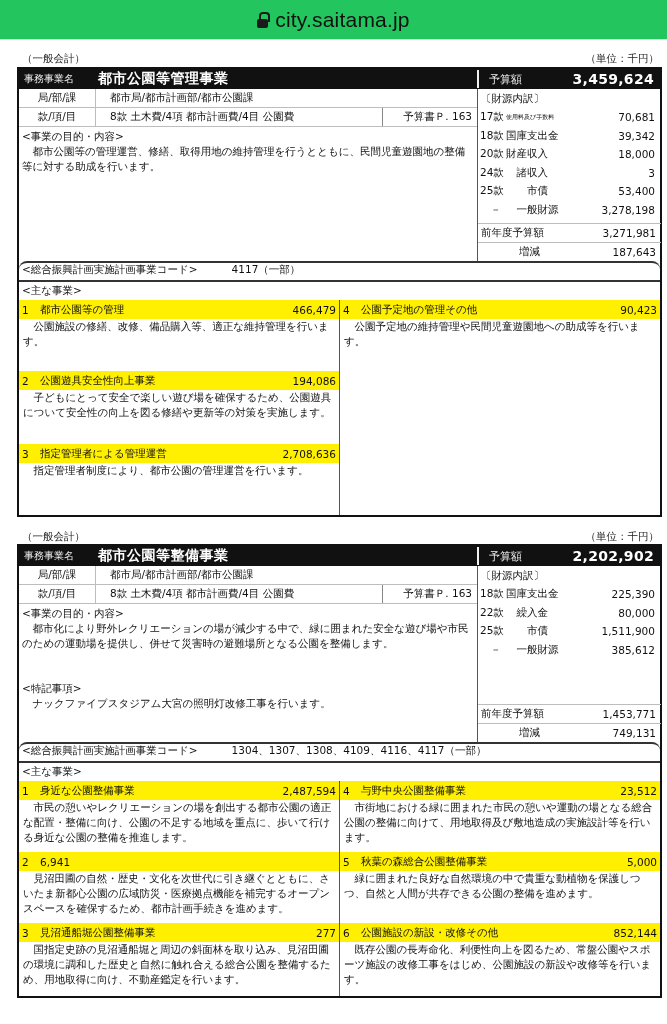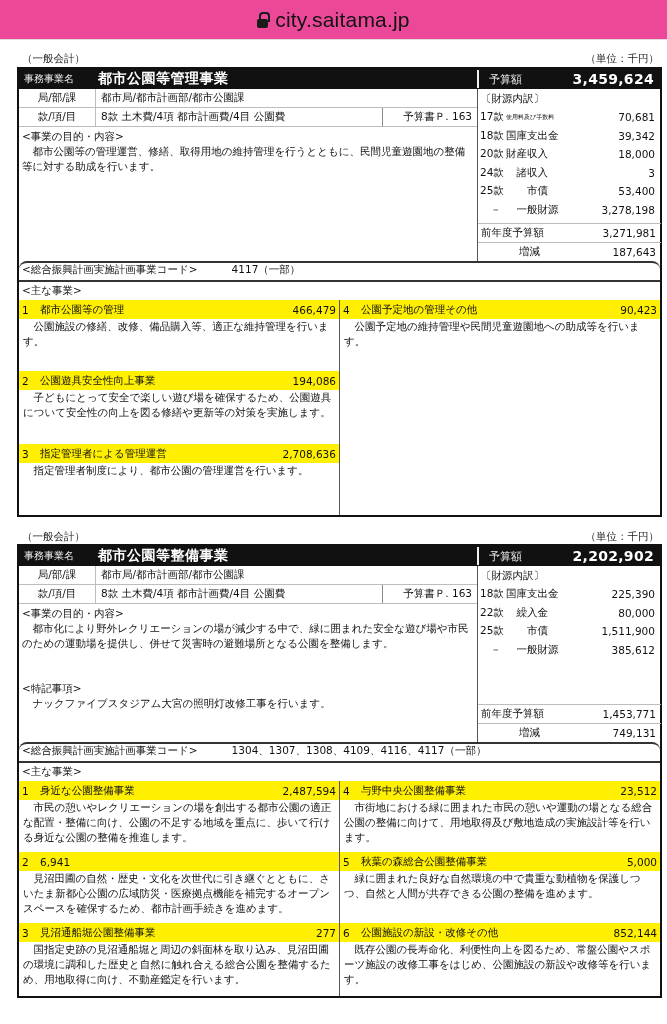--- a/index.html
+++ b/index.html
@@ -1,21 +1,21 @@
 <!DOCTYPE html>
 <html><head>
 <meta charset="utf-8">
 <style>
   * { box-sizing: border-box; margin: 0; padding: 0; }
   html, body { width: 667px; height: 1024px; overflow: hidden; background: #ffffff; }
   body { font-family: "DejaVu Sans", "Liberation Sans", sans-serif; color: #111; position: relative; }
 
   .urlbar {
     position: absolute; left: 0; top: 0; width: 667px; height: 40px;
-    background: #ec4899; border-bottom: 1px solid #dedede;
+    background: #22c55e; border-bottom: 1px solid #dedede;
     display: flex; align-items: center; justify-content: center; gap: 7px;
   }
   .urlbar .lock { width: 11px; height: 16px; position: relative; margin-top: 1px; }
   .urlbar .lock::before {
     content: ""; position: absolute; left: 2px; top: 0; width: 7px; height: 8px;
     border: 2px solid #1b1b1b; border-bottom: none; border-radius: 4px 4px 0 0;
   }
   .urlbar .lock::after {
     content: ""; position: absolute; left: 0; top: 7px; width: 11px; height: 9px;
     background: #1b1b1b; border-radius: 2px;
@@ -34,21 +34,21 @@
   .titlebar .name { font-size: 14px; font-weight: bold; letter-spacing: 0.5px; }
   .titlebar .sep { position: absolute; left: 458px; top: 1px; width: 2px; height: 18px; background: #f0f0f0; }
   .titlebar .blbl { position: absolute; left: 470px; font-size: 11px; color: #eee; }
   .titlebar .bval { position: absolute; right: 6px; font-size: 14px; font-weight: bold; letter-spacing: 0.3px; }
 
   .left { position: absolute; left: 0; top: 20px; width: 458px; }
   .right { position: absolute; left: 458px; top: 20px; width: 183px; border-left: 1px solid #555; }
 
   .row { height: 19px; border-bottom: 1px solid #bdbdbd; display: flex; align-items: center; font-size: 10.5px; position: relative; }
   .row .k { width: 77px; text-align: center; border-right: 1px solid #bdbdbd; height: 100%; display: flex; align-items: center; justify-content: center; }
-  .row .v { padding-left: 5px; }
+  .row .v { padding-left: 5px; margin-left: 9px; }
   .row .pg { position: absolute; right: 0; top: 0; height: 100%; width: 95px; border-left: 1px solid #888; display: flex; align-items: center; justify-content: flex-end; padding-right: 5px; }
 
   .purpose { padding: 2px 3px 0 3px; font-size: 10.5px; line-height: 15px; }
   .purpose .hd { display: block; }
   .purpose .tx { display: block; text-indent: 1em; }
 
   .fund { font-size: 10.5px; }
   .fund .hd { height: 19px; display: flex; align-items: center; padding-left: 3px; }
   .fund .item { height: 18.5px; display: flex; align-items: center; padding: 0 5px 0 2px; position: relative; }
   .fund .item .code { width: 26px; }

